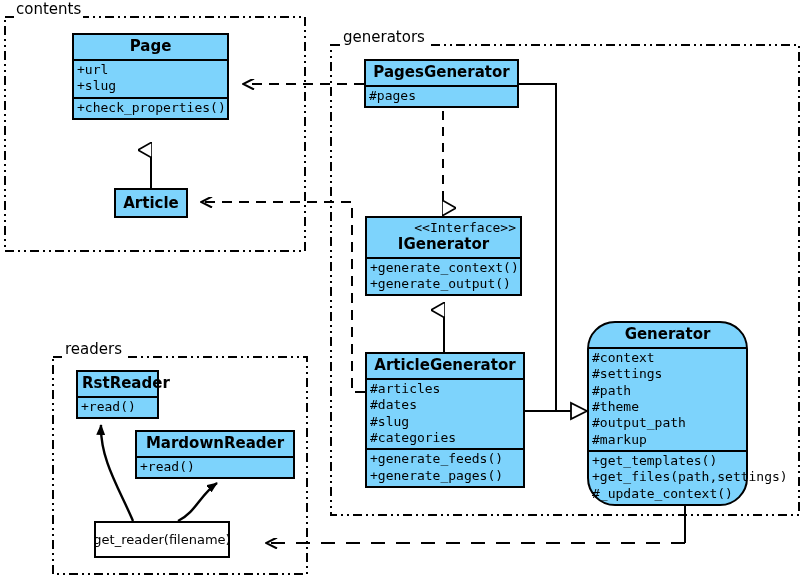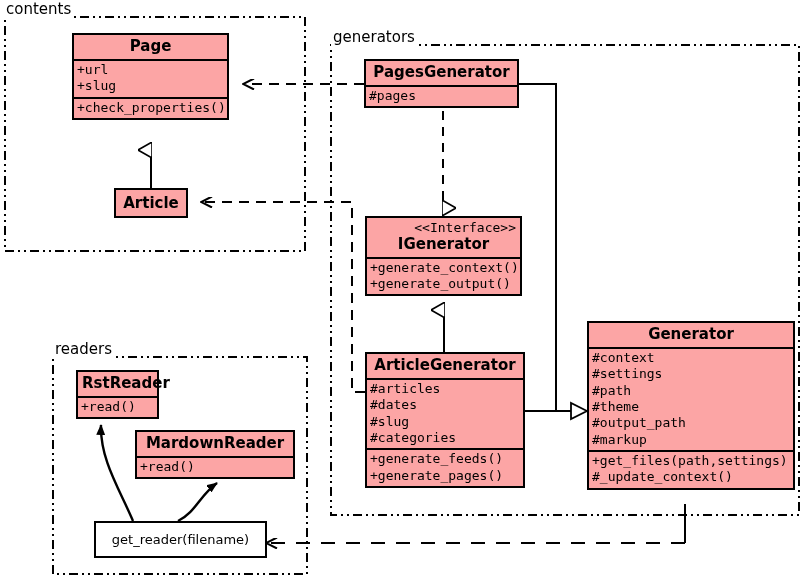--- a/index.html
+++ b/index.html
@@ -26,25 +26,26 @@
   
   .package-label {
     position: absolute;
     font-family: "DejaVu Sans", sans-serif;
     font-size: 15px;
     color: #000000;
     background: #ffffff;
     padding: 0 2px;
     white-space: nowrap;
     z-index: 6;
+    margin-left: 10px;
   }
   
   .uml-class {
     position: absolute;
-    background: #fca5a5;
+    background: #7dd3fc;
     border: 2px solid #000000;
     box-sizing: border-box;
     z-index: 5;
   }
   .uml-name {
     font-family: "DejaVu Sans", sans-serif;
     font-weight: bold;
     font-size: 15px;
     text-align: center;
     color: #000000;
@@ -203,47 +204,48 @@
       <div>#dates</div>
       <div>#slug</div>
       <div>#categories</div>
     </div>
     <div class="uml-compartment uml-sep">
       <div>+generate_feeds()</div>
       <div>+generate_pages()</div>
     </div>
   </div>
 
-  <div class="uml-class" style="left:587px; top:321px; width:208px;">
+  <div class="uml-class" style="left:587px; top:321px; width:161px;border-radius:28px;">
     <div class="uml-name">Generator</div>
     <div class="uml-compartment uml-sep">
       <div>#context</div>
       <div>#settings</div>
       <div>#path</div>
       <div>#theme</div>
       <div>#output_path</div>
       <div>#markup</div>
     </div>
     <div class="uml-compartment uml-sep">
+      <div>+get_templates()</div>
       <div>+get_files(path,settings)</div>
       <div>#_update_context()</div>
     </div>
   </div>
 
   <div class="uml-class" style="left:76px; top:370px; width:83px;">
     <div class="uml-name">RstReader</div>
     <div class="uml-compartment uml-sep">
       <div>+read()</div>
     </div>
   </div>
 
   <div class="uml-class" style="left:135px; top:430px; width:160px;">
     <div class="uml-name">MardownReader</div>
     <div class="uml-compartment uml-sep">
       <div>+read()</div>
     </div>
   </div>
 
-  <div class="func-box" style="left:94px; top:521px; width:173px; height:37px;">
+  <div class="func-box" style="left:94px; top:521px; width:136px; height:37px;">
     <span>get_reader(filename)</span>
   </div>
 
 </div>
 
 </body></html>

